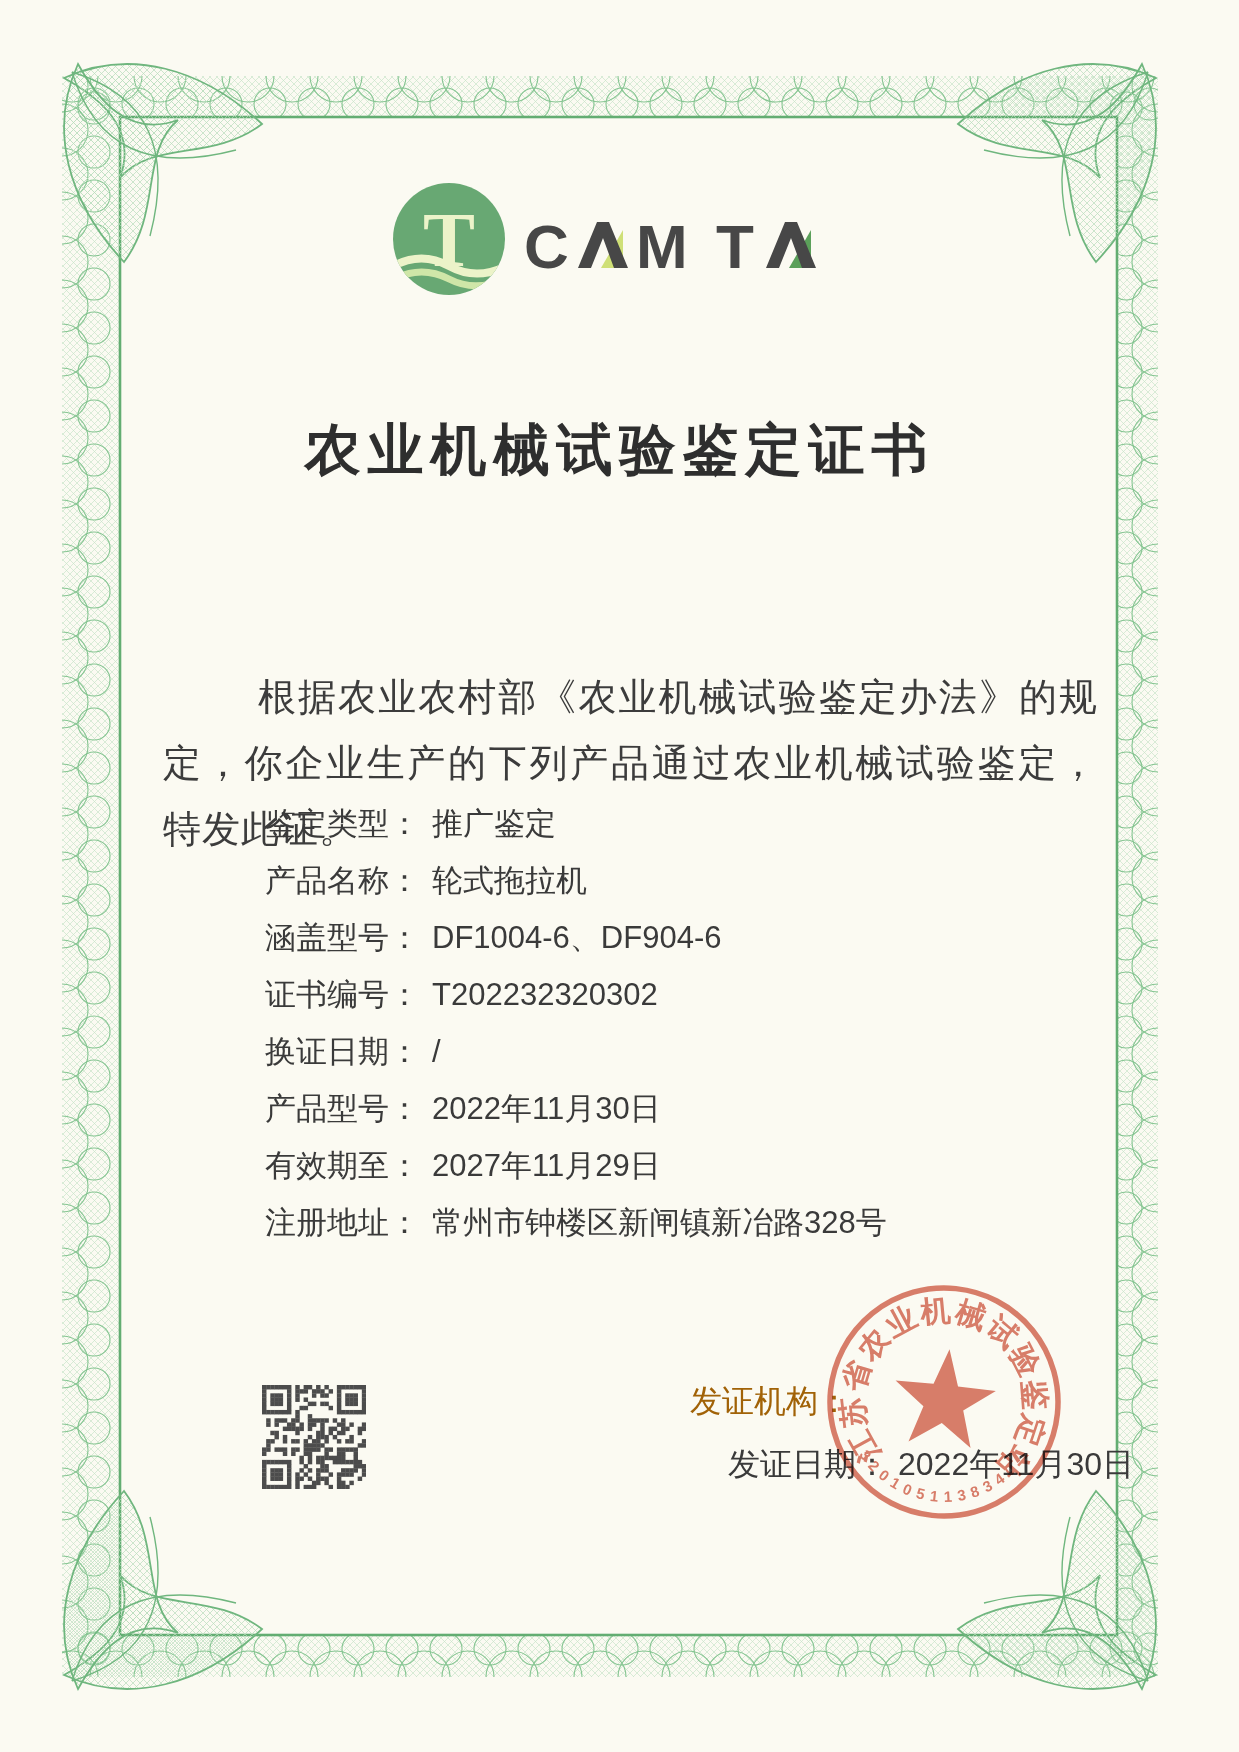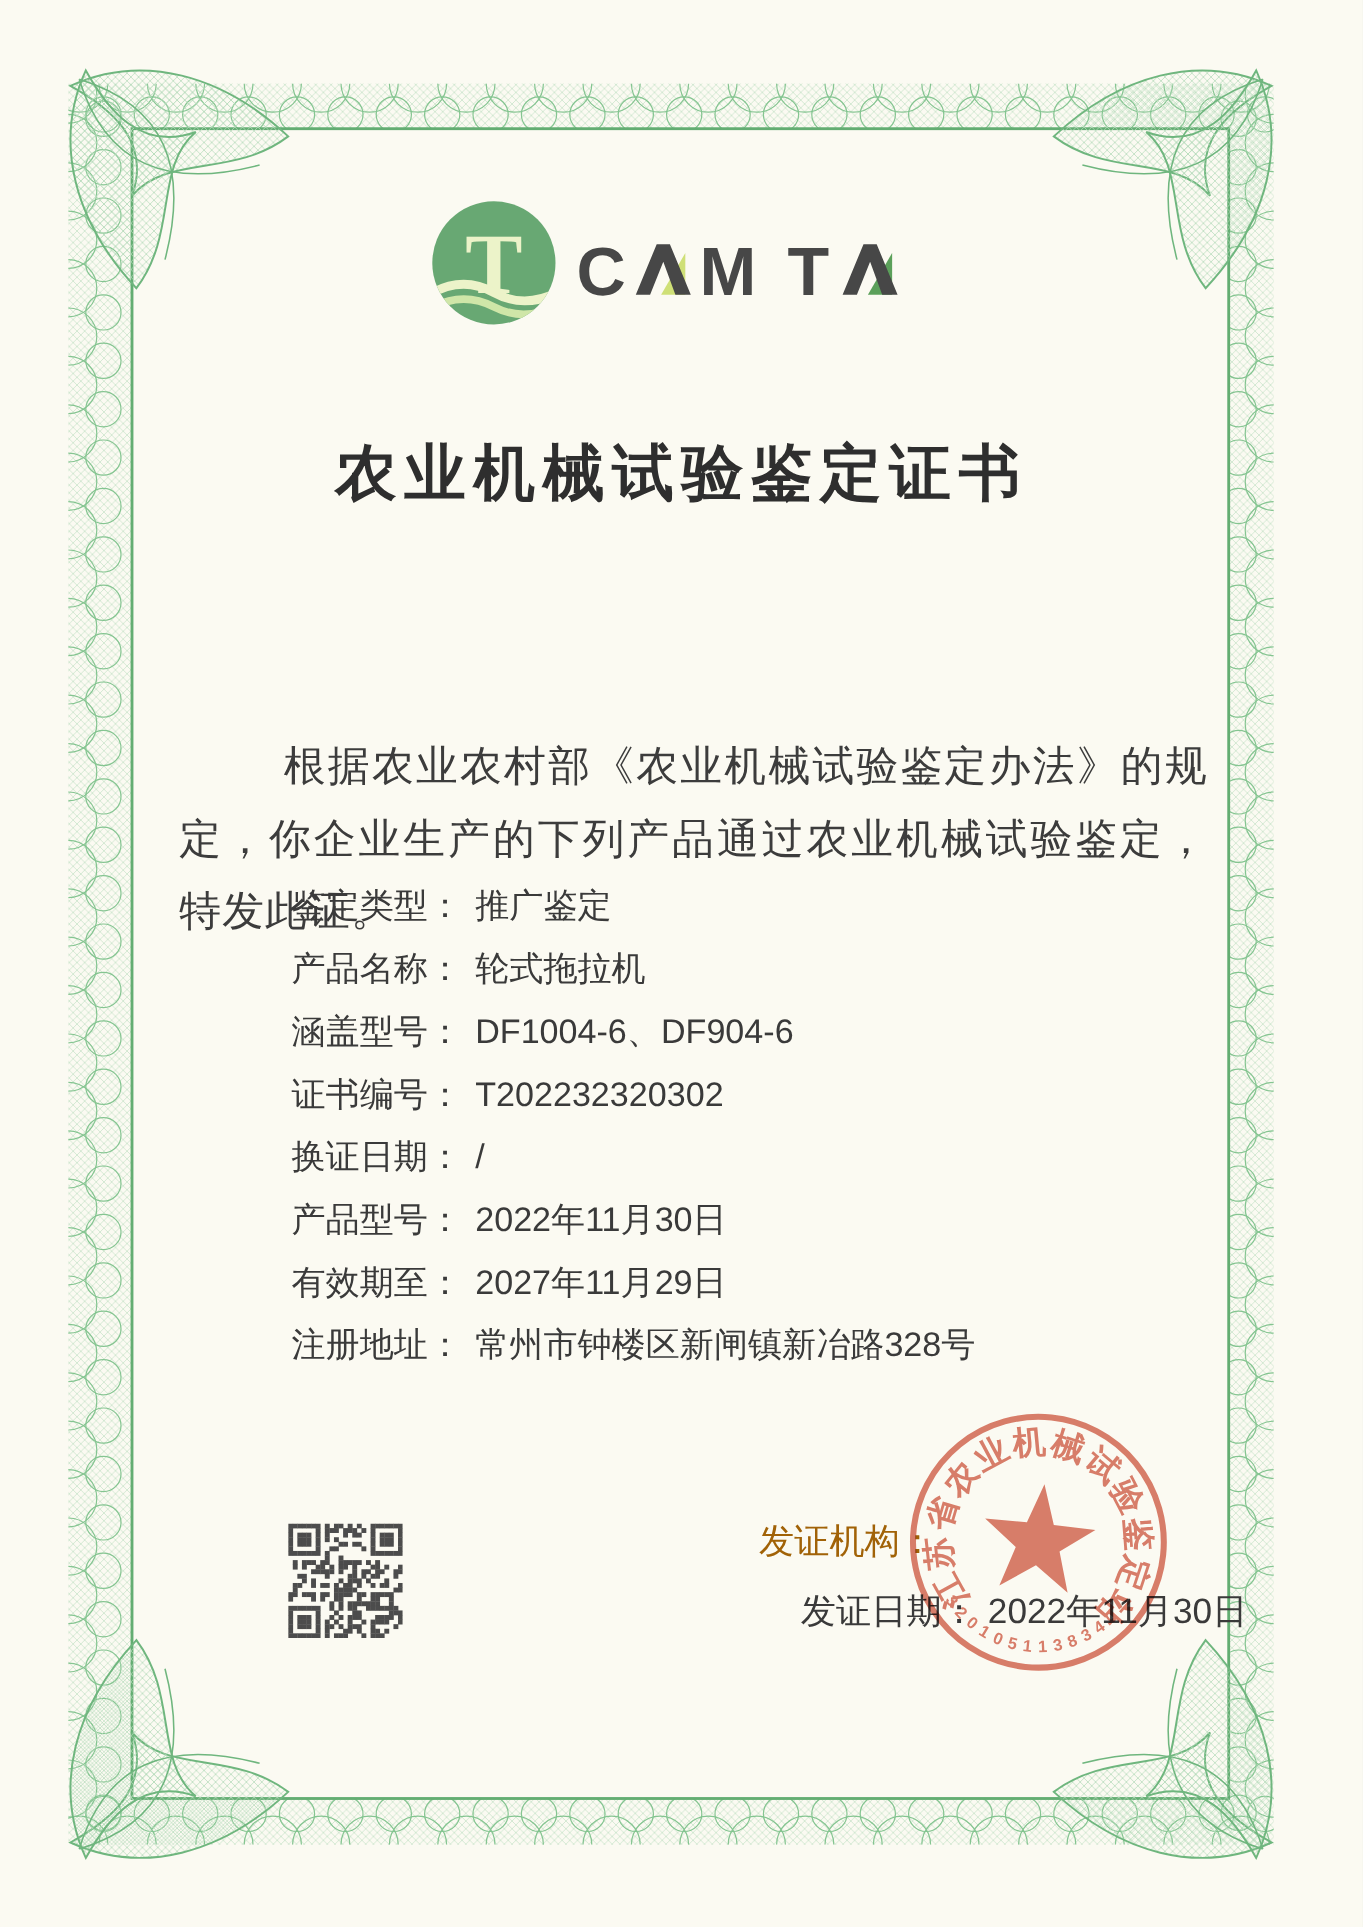--- a/index.html
+++ b/index.html
@@ -1,21 +1,21 @@
 <!DOCTYPE html>
 <html><head>
 <meta charset="utf-8">
 <style>
   html,body{margin:0;padding:0;background:#e8e8e4;}
   .page{position:relative;width:1239px;height:1752px;margin:0 auto;background:#fbfaf2;overflow:hidden;
         font-family:"Liberation Sans","DejaVu Sans",sans-serif;color:#3b3b3b;}
   .abs{position:absolute;}
   #border-svg{left:0;top:0;pointer-events:none;}
   .logo-wrap{left:392px;top:180px;width:460px;height:122px;}
-  .cert-title{left:0;top:393px;width:100%;text-align:center;
+  .cert-title{left:0;top:413px;width:100%;text-align:center;
       font-family:"Liberation Serif","DejaVu Serif",serif;font-weight:700;
       font-size:56px;letter-spacing:7px;color:#2e2e2e;white-space:nowrap;}
   .recipient{left:163px;top:600px;font-size:44px;letter-spacing:2px;color:#3c3c3c;}
   .body-par{left:163px;top:664px;width:935px;font-size:38px;line-height:66px;
       letter-spacing:1px;text-indent:95px;color:#3c3c3c;text-align:justify;font-family:Liberation Serif, serif;}
   .fields{left:245px;top:795px;}
   .field-row{height:57px;line-height:57px;font-size:31px;white-space:nowrap;color:#3a3a3a;margin-left:20px;}
   .field-row .val{margin-left:12px;}
   .issuer-line{left:690px;top:1384px;font-size:32px;line-height:34px;color:#a16207;}
   .date-line{left:728px;top:1447px;font-size:32px;line-height:34px;color:#3a3a3a;white-space:nowrap;}

